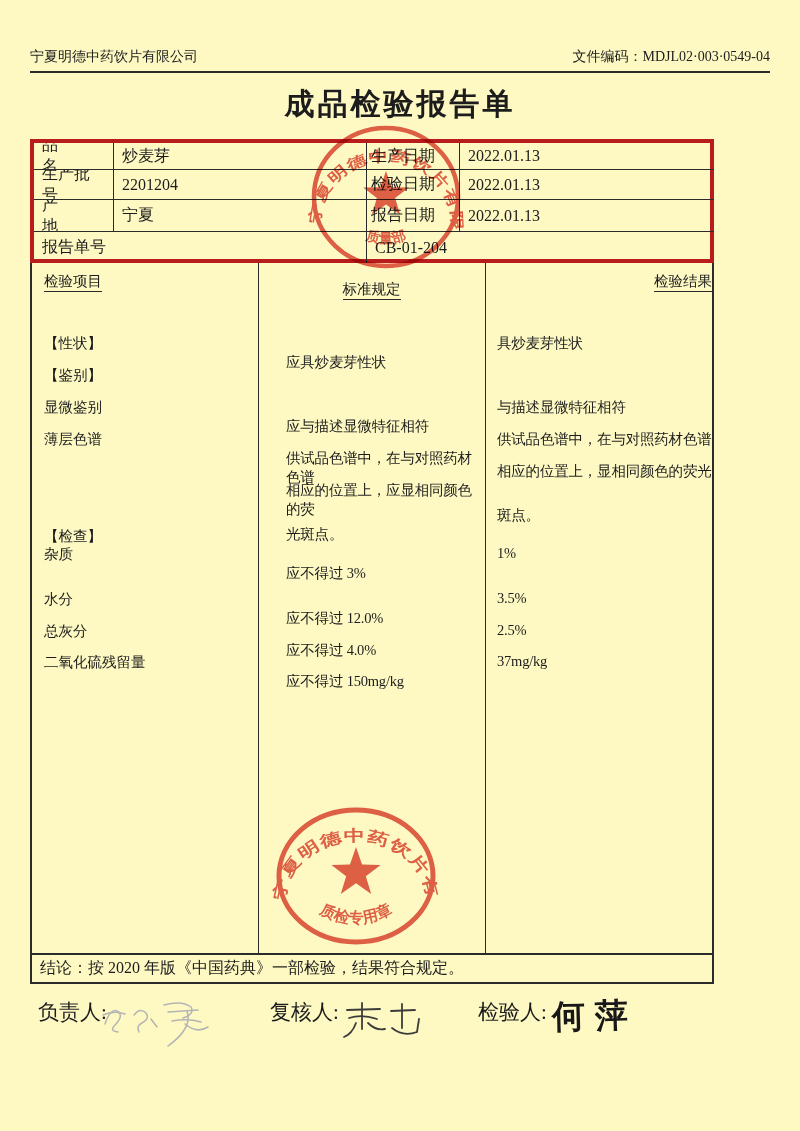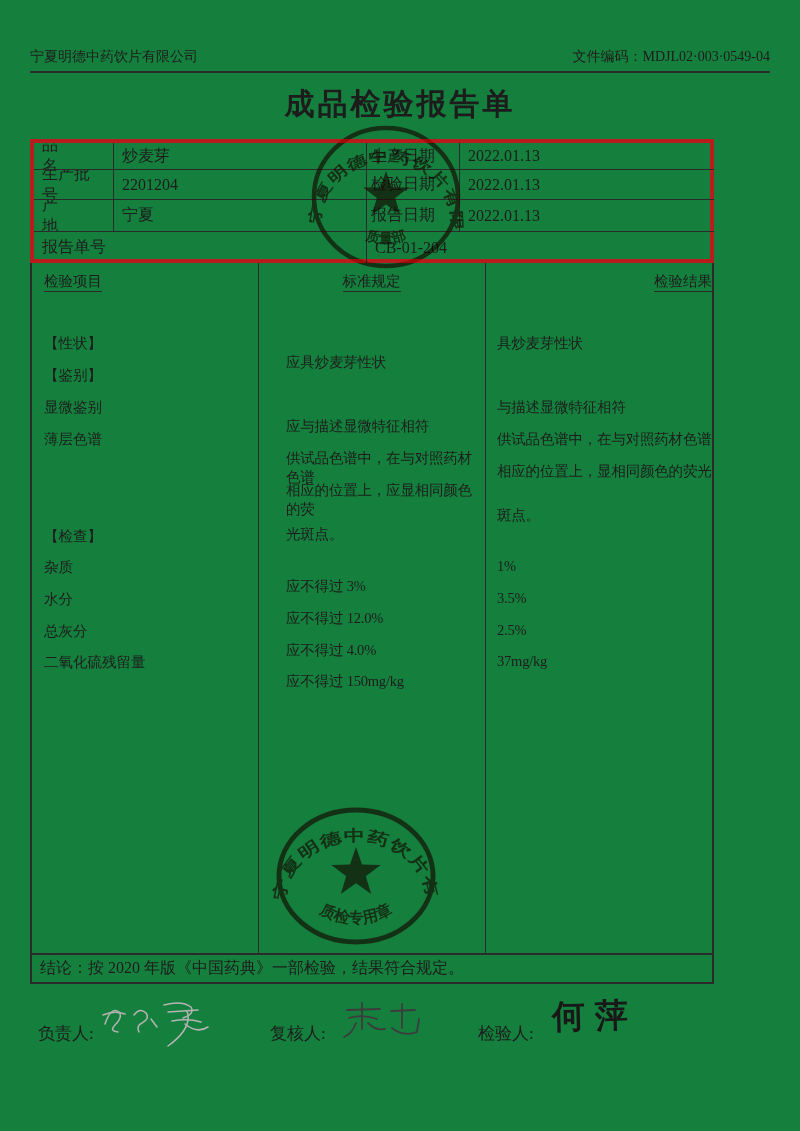--- a/index.html
+++ b/index.html
@@ -1,16 +1,16 @@
 <!DOCTYPE html>
 <html><head>
 <meta charset="utf-8">
 <style>
   html,body{margin:0;padding:0;background:#ffffff;}
-  .page{position:relative;width:800px;height:1131px;background:#15803d;overflow:hidden;
+  .page{position:relative;width:800px;height:1131px;background:#fef9c3;overflow:hidden;
         font-family:"Liberation Serif","DejaVu Serif",serif;color:#1c1c1c;}
 
   
   .pg-header{position:absolute;left:30px;top:48px;width:740px;display:flex;
              justify-content:space-between;align-items:flex-end;
              border-bottom:2px solid #2b2b2b;padding-bottom:5px;font-size:14px;}
 
   
   .title{position:absolute;left:0;top:84px;width:800px;text-align:center;margin:0;
          font-size:30px;font-weight:bold;letter-spacing:3px;}
@@ -27,36 +27,36 @@
   .info-table .nb{border-bottom:none;}
   .info-table .spanA{grid-column:1 / 3;}
   .info-table .spanB{grid-column:3 / 5;}
 
   
   .body-table{position:absolute;left:30px;top:263px;width:684px;height:692px;box-sizing:border-box;
               border:2px solid #2b2b2b;border-top:none;font-size:14.5px;}
   .vsep{position:absolute;top:0;width:1px;height:100%;background:#2b2b2b;}
   .colhead{position:absolute;top:9px;left:0;width:680px;display:flex;}
   .colhead .h1{width:226px;padding-left:12px;box-sizing:border-box;}
-  .colhead .h2{width:227px;text-align:center;}
+  .colhead .h2{width:227px;text-align:center;margin-top:8px;}
   .colhead .h3{width:227px;text-align:right;}
   .u{border-bottom:1px solid #2b2b2b;padding-bottom:2px;}
   .bl{position:absolute;left:0;width:680px;display:flex;}
   .bl .i{width:226px;padding-left:12px;box-sizing:border-box;}
   .bl .s{width:227px;padding-left:28px;box-sizing:border-box;letter-spacing:-0.2px;margin-top:19px;}
   .bl .r{width:227px;padding-left:12px;box-sizing:border-box;letter-spacing:-0.2px;}
 
   
   .conclusion{position:absolute;left:30px;top:955px;width:684px;height:29px;box-sizing:border-box;
               border:2px solid #2b2b2b;border-top:none;display:flex;align-items:center;
               padding-left:8px;font-size:16px;}
 
   
   .sigrow{position:absolute;left:30px;top:998px;width:720px;height:60px;}
-  .sig-label{position:absolute;font-size:17px;top:24px;}
+  .sig-label{position:absolute;font-size:21px;top:0;}
   .sig-svg{position:absolute;}
   .hand-name{position:absolute;left:522px;top:-4px;font-size:33px;font-weight:bold;
              letter-spacing:10px;transform:rotate(-1.5deg);color:#181818;
              font-family:"Liberation Serif","DejaVu Serif",serif;}
 
   
   .stamp{position:absolute;mix-blend-mode:multiply;opacity:0.87;}
   .stamp text{font-family:"Liberation Serif","DejaVu Serif",serif;font-weight:bold;}
 </style>
 </head>
@@ -129,21 +129,21 @@
     <div class="bl" style="top:243px">
         <div class="i"></div>
         <div class="s">光斑点。</div>
         <div class="r">斑点。</div>
       </div>
     <div class="bl" style="top:264px">
         <div class="i">【检查】</div>
         <div class="s"></div>
         <div class="r"></div>
       </div>
-    <div class="bl" style="top:295px">
+    <div class="bl" style="top:282px">
         <div class="i">杂质</div>
         <div class="s">应不得过 3%</div>
         <div class="r">1%</div>
       </div>
     <div class="bl" style="top:327px">
         <div class="i">水分</div>
         <div class="s">应不得过 12.0%</div>
         <div class="r">3.5%</div>
       </div>
     <div class="bl" style="top:359px">

